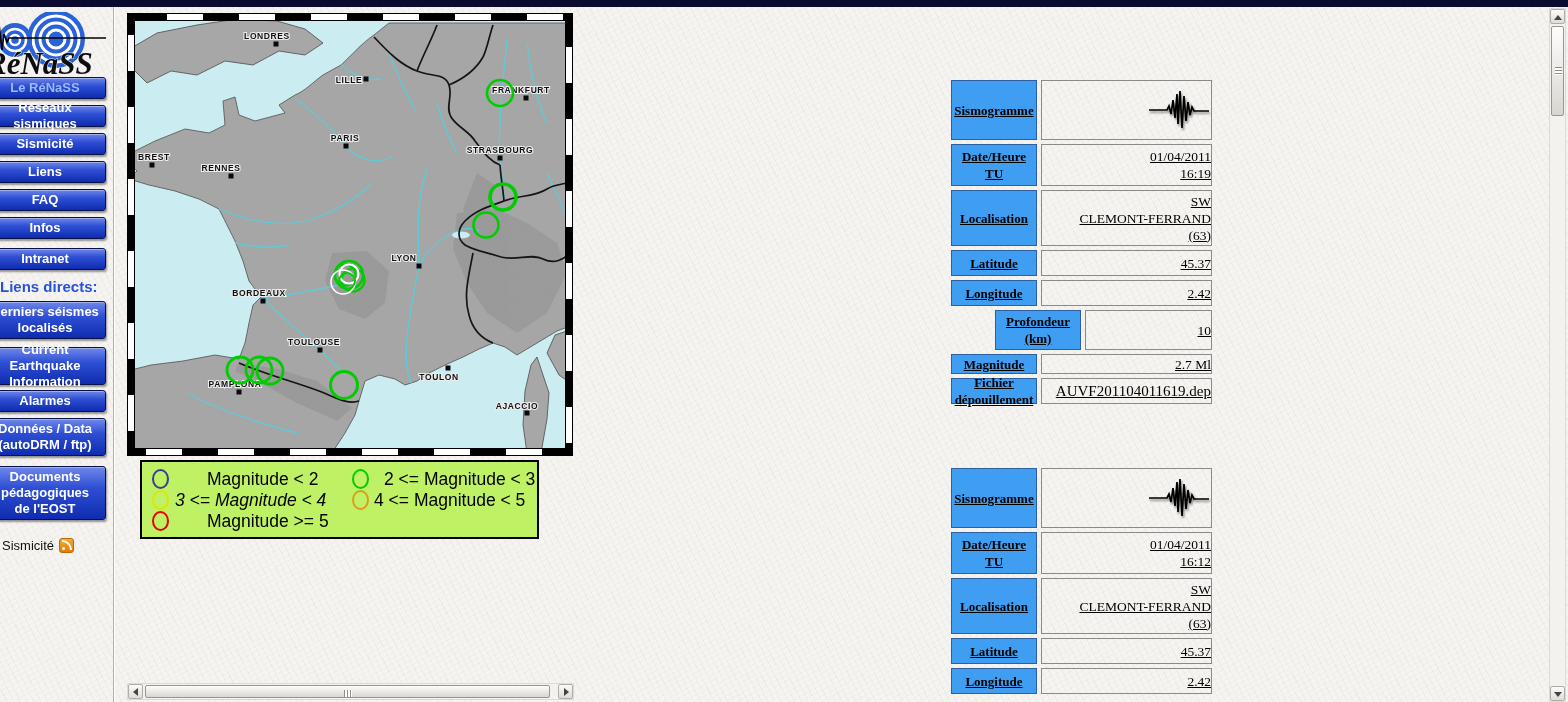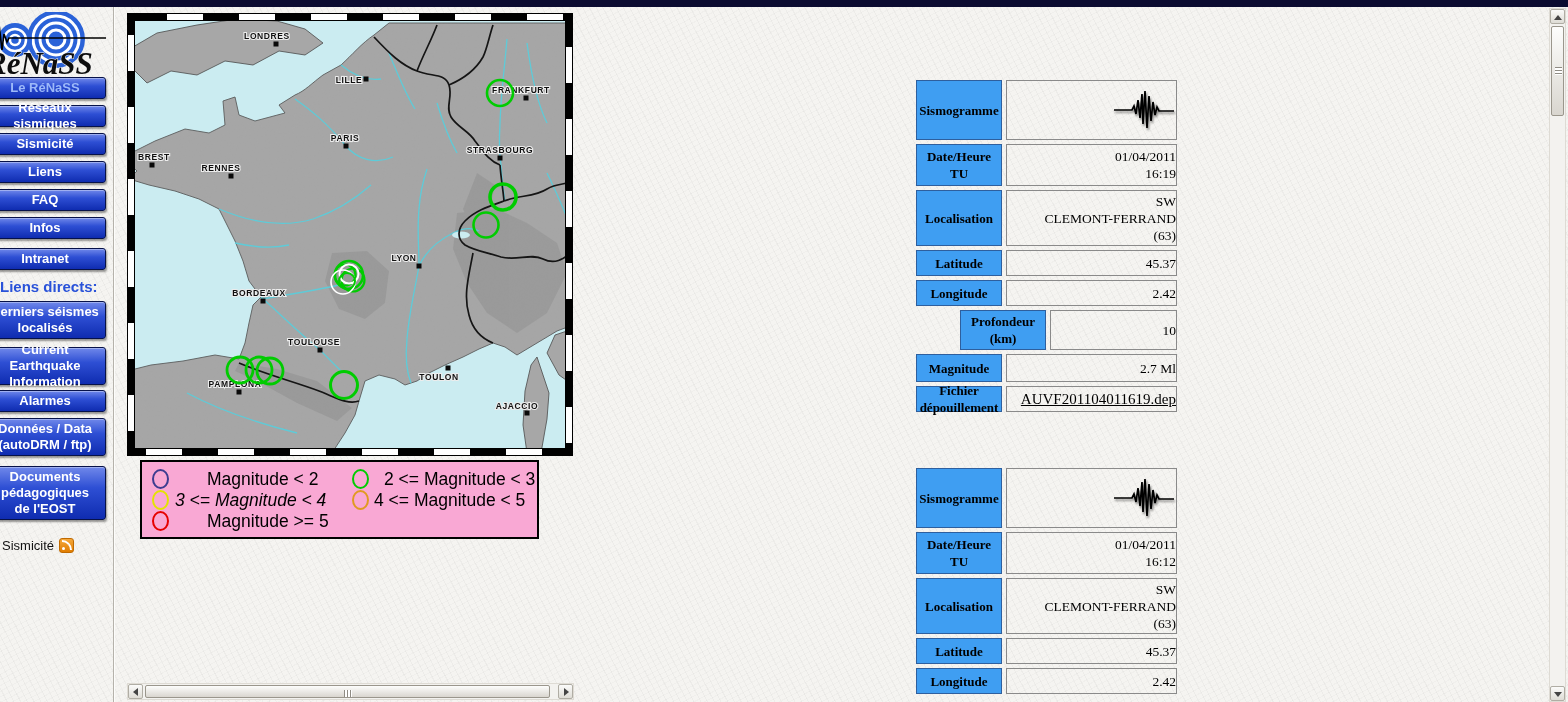--- a/index.html
+++ b/index.html
@@ -30,27 +30,27 @@
      background:linear-gradient(180deg,#f5a93c,#e07c00);position:relative;
      border:1px solid #c06a00;box-sizing:border-box;cursor:pointer;}
   #rss-icon::before{content:"";position:absolute;left:2px;bottom:2px;width:3px;height:3px;background:#fff;border-radius:50%;}
   #rss-icon::after{content:"";position:absolute;left:2px;bottom:2px;width:8px;height:8px;
      border:2px solid #fff;border-left:none;border-bottom:none;border-radius:0 100% 0 0;}
   
   #map-wrap{position:absolute;left:127px;top:13px;width:446px;height:443px;background:#cbecf1;}
   .citylabel{font-family:"Liberation Sans",sans-serif;font-size:8.5px;font-weight:bold;
      letter-spacing:.6px;fill:#101010;stroke:#ececec;stroke-width:2.2px;paint-order:stroke;text-anchor:middle;}
   
-  #legend{position:absolute;left:140px;top:460px;width:399px;height:79px;background:#f9a8d4;
+  #legend{position:absolute;left:140px;top:460px;width:399px;height:79px;background:#bef264;
      border:2px solid #000;box-sizing:border-box;}
   .leg-item{position:absolute;height:22px;display:flex;align-items:center;}
   .leg-circ{width:17px;height:20px;border-radius:50%;border:2.5px solid #000;box-sizing:border-box;background:transparent;}
   .leg-text{font-size:17.5px;color:#000;white-space:nowrap;}
   
-  .datatable{position:absolute;left:916px;width:261px;}
+  .datatable{position:absolute;left:951px;width:261px;text-decoration:underline;}
   .trow{display:flex;gap:4px;margin-bottom:4px;}
   .hcell{width:86px;flex:0 0 86px;background:#3f9ef2;border:1px solid #2e5f9e;box-sizing:border-box;
      display:flex;flex-direction:column;align-items:center;justify-content:center;
      font-family:"Liberation Serif",serif;font-weight:bold;font-size:13px;color:#000;text-align:center;line-height:17px;}
   .vcell{flex:1;border:1px solid #8a8a8a;box-sizing:border-box;
      display:flex;flex-direction:column;align-items:flex-end;justify-content:center;
      font-family:"Liberation Serif",serif;font-size:13.5px;color:#000;text-align:center;line-height:17px;}
   .vcell a{color:#000000;font-size:15px;}
   
   .sb{position:absolute;background:#f3f2ef;border:1px solid #dedbd4;box-sizing:border-box;}
@@ -355,21 +355,21 @@
       </div>
       <div class="trow" style="height: 40px; padding-left: 44px;">
         <div class="hcell">
           <span>Profondeur</span>
           <span>(km)</span>
         </div>
         <div class="vcell">
           <span>10</span>
         </div>
       </div>
-      <div class="trow" style="height: 28px;">
+      <div class="trow" style="height: 20px;">
         <div class="hcell">
           <span>Magnitude</span>
         </div>
         <div class="vcell">
           <span>2.7 Ml</span>
         </div>
       </div>
       <div class="trow" style="height: 26px;">
         <div class="hcell">
           <span>Fichier</span>

